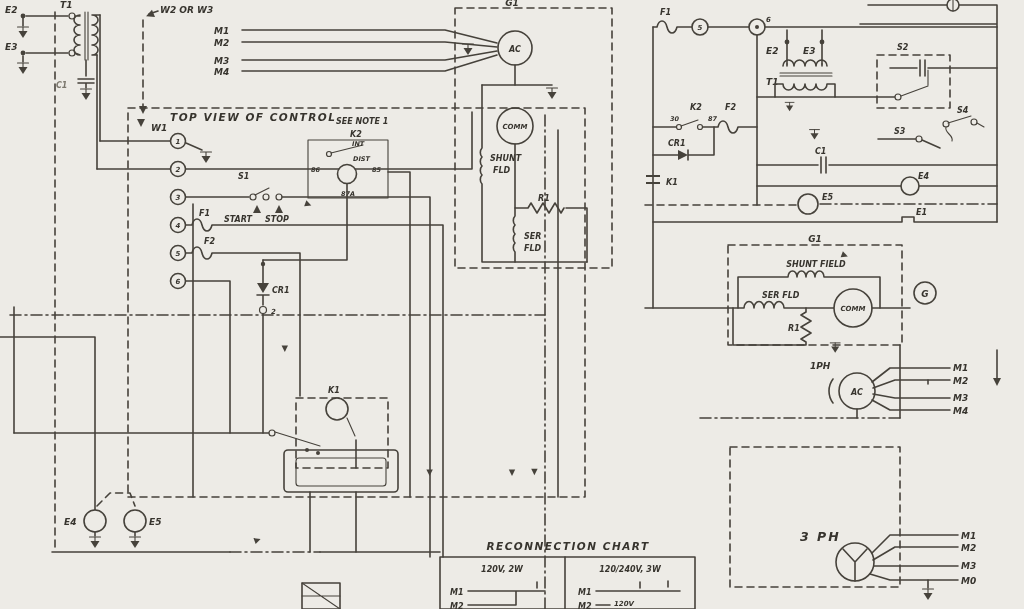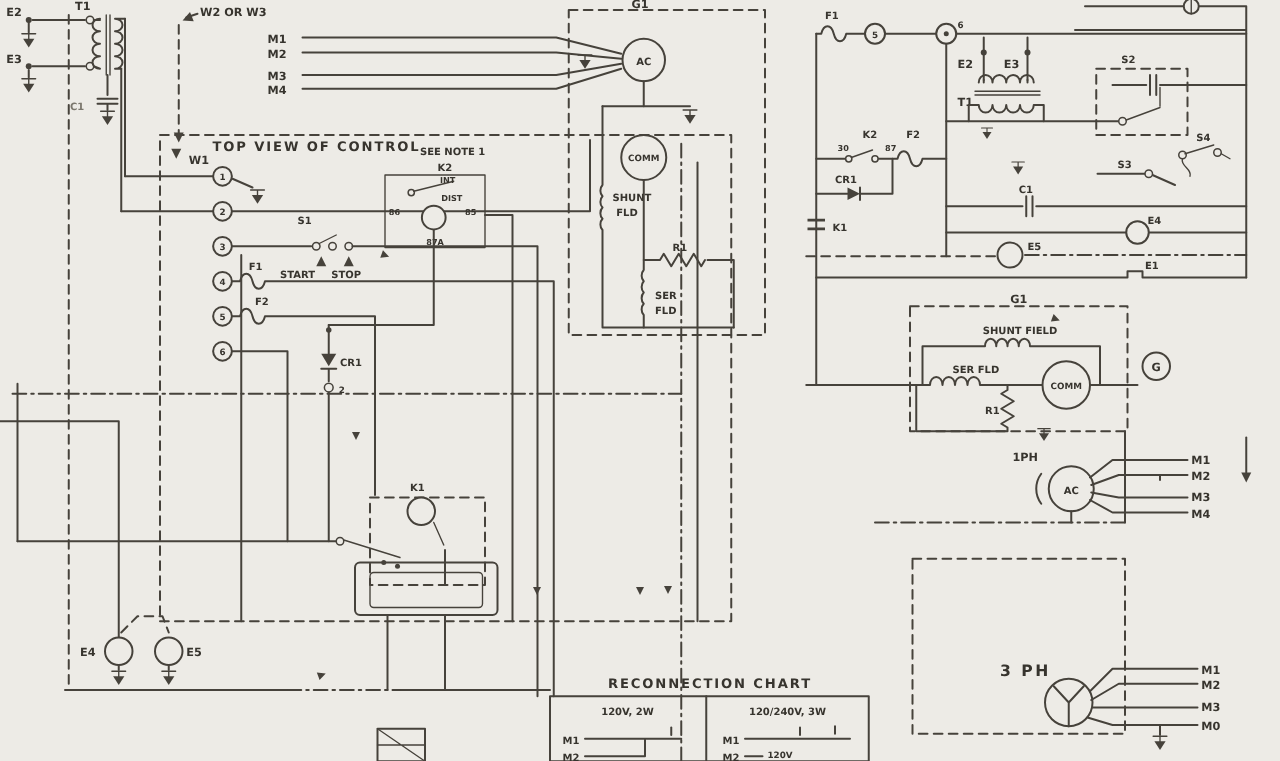--- a/index.html
+++ b/index.html
@@ -1,16 +1,16 @@
 <!DOCTYPE html>
 <html><head>
 <meta charset="utf-8">
 <style>
   html,body{margin:0;padding:0;background:#e7e5e0;}
-  #stage{width:1024px;height:609px;position:relative;background:#edebe6;overflow:hidden;}
+  #stage{width:1024px;height:609px;position:relative;background:#edebe6;overflow:hidden;font-style:italic;}
   svg{display:block}
   .w{stroke:#46423b;stroke-width:1.6;fill:none;stroke-linecap:round;stroke-linejoin:round}
   .w2{stroke-width:1.1}
   .w3{stroke-width:2.2}
   .dash{stroke-dasharray:7 5}
   .dd{stroke-dasharray:11 4 2 4}
   .fillink{fill:#46423b;stroke:none}
   .node{fill:#edebe6;stroke:#46423b;stroke-width:1.6}
   .nodeThin{fill:#edebe6;stroke:#46423b;stroke-width:1.2}
   text{font-family:"DejaVu Sans","Liberation Sans",sans-serif;font-weight:700;fill:#37342e}

